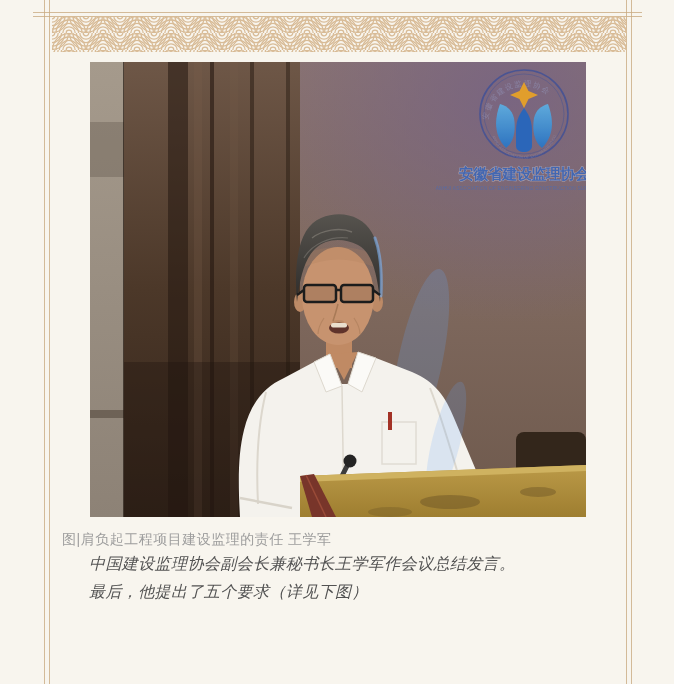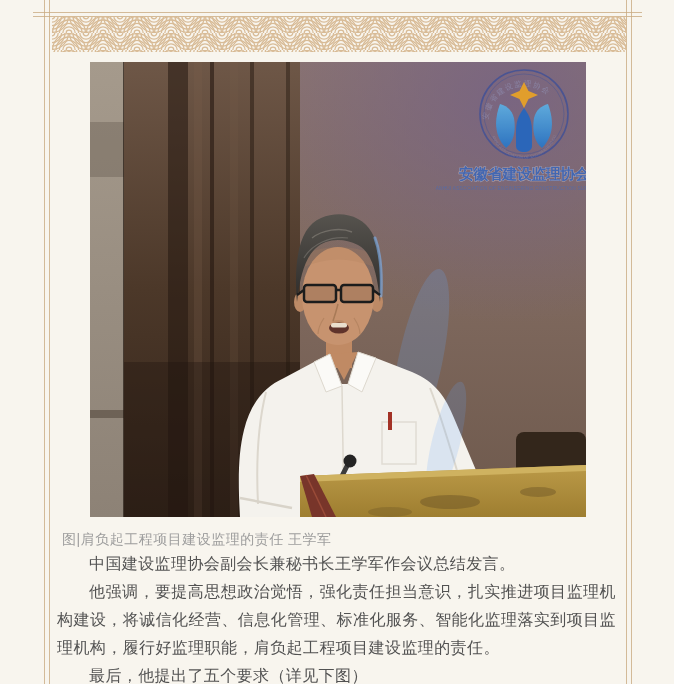--- a/index.html
+++ b/index.html
@@ -20,21 +20,21 @@
   .caption{
     position:absolute;left:62px;top:529px;width:540px;
     font-size:14px;line-height:20px;color:var(--caption-text);
     letter-spacing:.5px;white-space:nowrap;
   }
   .article{
     position:absolute;left:57px;top:550px;width:559px;
     font-size:16px;line-height:28px;color:var(--body-text);
     text-align:justify;letter-spacing:.4px;
   }
-  .article p{margin:0;text-indent:2em;}
+  .article p{margin:0;text-indent:2em;font-style:italic;}
 </style>
 </head>
 <body>
 
 <div class="page">
 
   <div class="vline" style="left:44px"></div>
   <div class="vline" style="left:49px"></div>
   <div class="vline" style="left:626px"></div>
   <div class="vline" style="left:631px"></div>
@@ -203,17 +203,16 @@
       <text x="434" y="117" text-anchor="middle" font-size="15" font-weight="bold" fill="#3a67bc" letter-spacing="-0.5" style="paint-order:stroke;stroke:#ffffff;stroke-width:.8;stroke-opacity:.45">安徽省建设监理协会</text>
       <text x="434" y="128" text-anchor="middle" font-size="4.8" fill="#4a6cb8" opacity=".85" letter-spacing=".2">ANHUI ASSOCIATION OF ENGINEERING CONSTRUCTION SUPERVISION</text>
     </g>
   </svg>
   </div>
 
   <div class="caption">图|肩负起工程项目建设监理的责任 王学军</div>
 
   <div class="article">
     <p>中国建设监理协会副会长兼秘书长王学军作会议总结发言。</p>
-    <p>他强调，要提高思想政治觉悟，强化责任担当意识，扎实推进项目监理机构建设，将诚信化经营、信息化管理、标准化服务、智能化监理落实到项目监理机构，履行好监理职能，肩负起工程项目建设监理的责任。</p>
     <p>最后，他提出了五个要求（详见下图）</p>
   </div>
 
 </div>
 
 </body></html>

